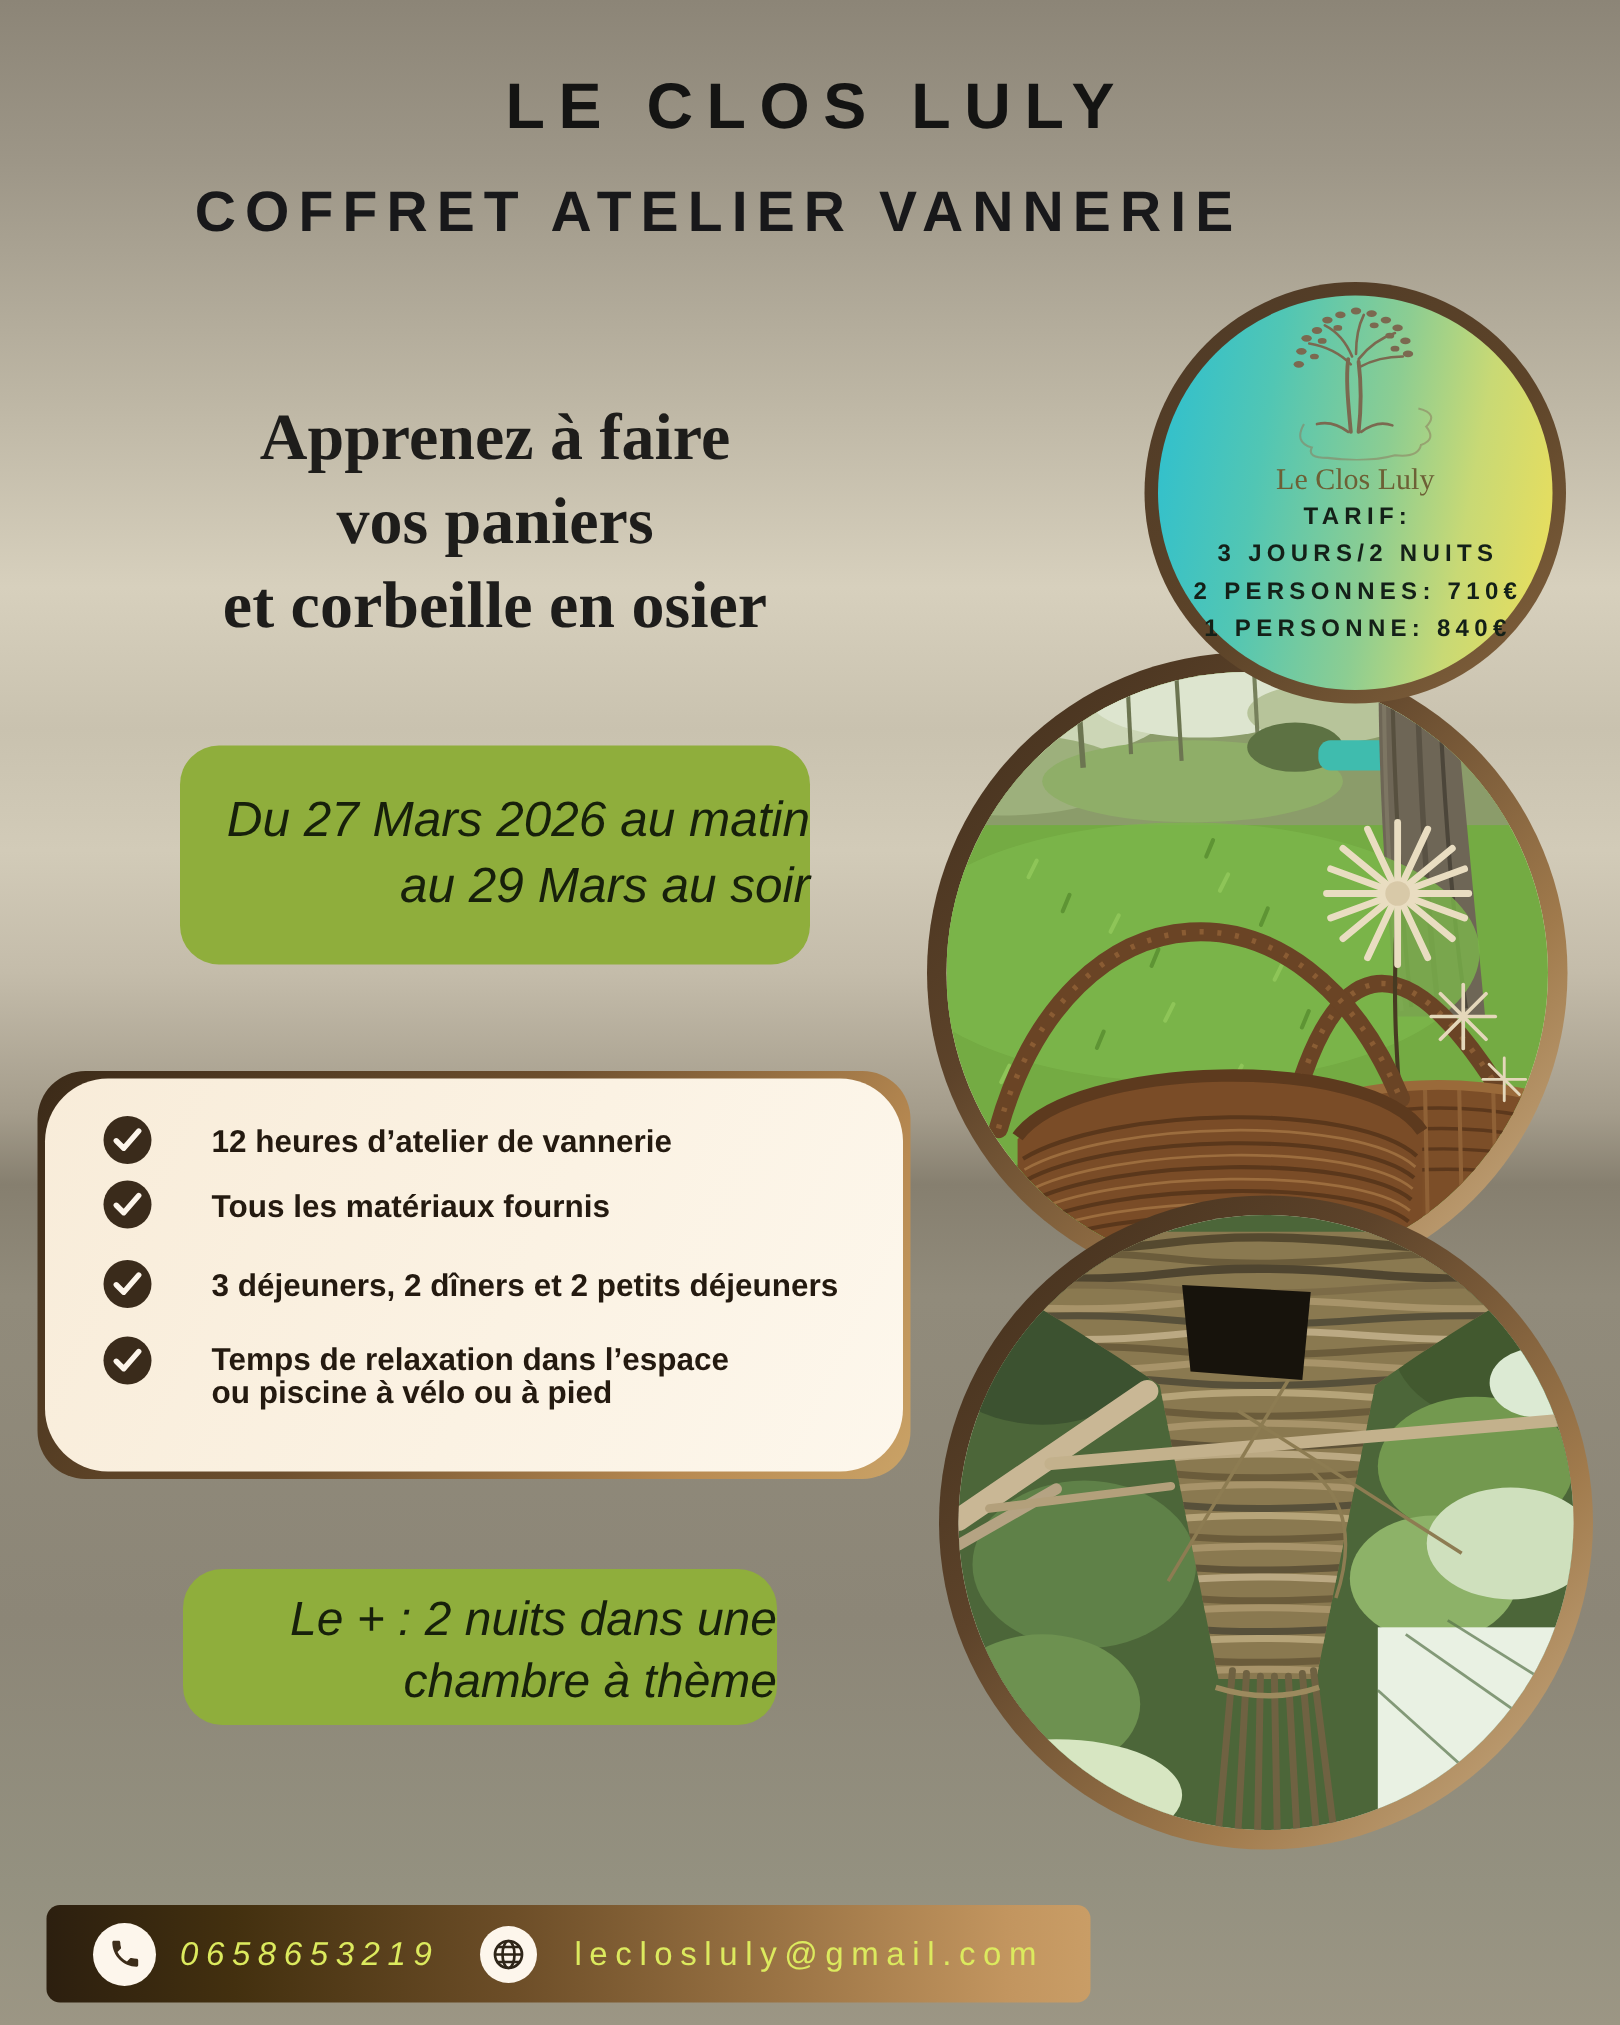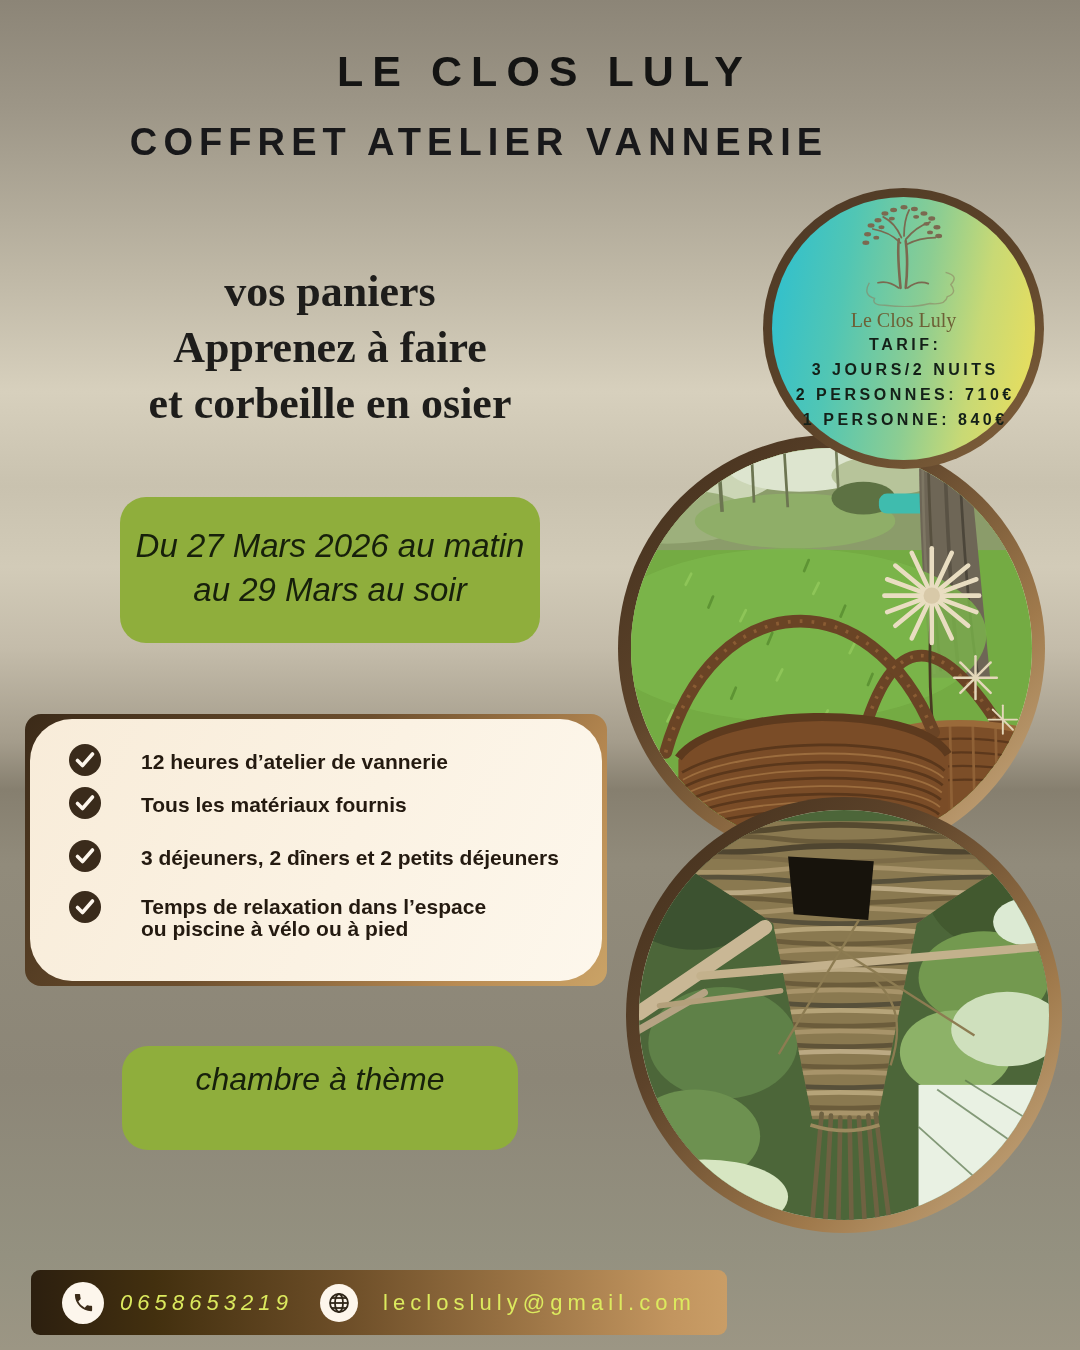--- a/index.html
+++ b/index.html
@@ -14,26 +14,26 @@
   .abs{position:absolute;}
   
   .h1{left:0;top:47px;width:1080px;text-align:center;
       font-weight:bold;font-size:43px;letter-spacing:.21em;text-indent:.21em;color:#141413;}
   .h2{left:0;top:121px;width:952px;text-align:center;
       font-weight:bold;font-size:38px;letter-spacing:.16em;text-indent:.16em;color:#18181a;}
   .intro{left:40px;top:264px;width:580px;text-align:center;
       font-family:"Liberation Serif","DejaVu Serif",serif;font-weight:bold;
       font-size:44px;line-height:56px;color:#1e1d1b;}
   
-  .greenbox{background:#8fae3c;border-radius:26px;text-align:center;
+  .greenbox{background:#8fae3c;border-radius:26px;text-align:right;
       font-style:italic;color:#17200b;}
   .gb1{left:120px;top:497px;width:420px;height:146px;font-size:33px;line-height:44px;padding-top:27px;box-sizing:border-box;}
   .gb2{left:122px;top:1046px;width:396px;height:104px;font-size:32px;line-height:41px;padding-top:13px;box-sizing:border-box;}
   
-  .cream-outer{left:25px;top:714px;width:582px;height:272px;border-radius:16px;
+  .cream-outer{left:25px;top:714px;width:582px;height:272px;border-radius:32px;
       background:linear-gradient(125deg,#3b2a18 0%,#6d4f2e 45%,#b88a52 80%,#caa367 100%);}
   .cream-inner{position:absolute;left:5px;top:5px;right:5px;bottom:5px;border-radius:42px;
       background:linear-gradient(115deg,#f8ecd9 0%,#fbf2e3 55%,#fdf7ec 100%);}
   .feat-row{position:absolute;left:43px;}
   .feat-check{position:absolute;width:34px;height:34px;}
   .feat-text{position:absolute;left:73px;width:470px;font-weight:bold;color:#241a10;
       font-size:21px;line-height:22px;}
   .feat-text .ln{white-space:nowrap;}
   
   .badge{left:763px;top:188px;width:281px;height:281px;border-radius:50%;
@@ -62,22 +62,22 @@
 </style>
 </head>
 <body>
 
 <div class="page">
 
   <div class="abs h1">LE CLOS LULY</div>
   <div class="abs h2">COFFRET ATELIER VANNERIE</div>
 
   <div class="abs intro">
+    <div>Apprenez à faire</div>
     <div>vos paniers</div>
-    <div>Apprenez à faire</div>
     <div>et corbeille en osier</div>
   </div>
 
   <div class="abs ring ph1">
     <div class="ring-cream"></div>
     <div class="ring-photo">
       <svg viewBox="0 0 440 440" preserveAspectRatio="xMidYMid slice">
         <rect x="0" y="0" width="440" height="440" fill="#74ab43"></rect>
 
         <rect x="0" y="0" width="440" height="112" fill="#8b9c6a"></rect>
@@ -381,20 +381,21 @@
         <path d="M9.5 17.5 l5 5 l10 -11.5" stroke="#fdf6ec" stroke-width="3.6" fill="none" stroke-linecap="round" stroke-linejoin="round"></path>
       </svg>
       <div class="feat-text" style="top:6px;line-height:22px;">
         <div class="ln">Temps de relaxation dans l’espace</div>
         <div class="ln">ou piscine à vélo ou à pied</div>
       </div>
     </div>
   </div>
 
   <div class="abs greenbox gb2">
+    <div>Le + : 2 nuits dans une</div>
     <div>chambre à thème</div>
   </div>
 
   <div class="abs footer">
     <div class="contact-circle" style="margin-left:31px;">
       <svg width="23" height="23" viewBox="0 0 24 24">
         <path d="M6.62 10.79c1.44 2.83 3.76 5.14 6.59 6.59l2.2-2.2c.27-.27.67-.36 1.02-.24 1.12.37 2.33.57 3.57.57.55 0 1 .45 1 1V20c0 .55-.45 1-1 1-9.39 0-17-7.61-17-17 0-.55.45-1 1-1h3.5c.55 0 1 .45 1 1 0 1.25.2 2.45.57 3.57.11.35.03.74-.25 1.02l-2.2 2.2z" fill="#3c2c19"></path>
       </svg>
     </div>
     <div class="contact-text" style="margin-left:16px;font-style:italic;">0658653219</div>

